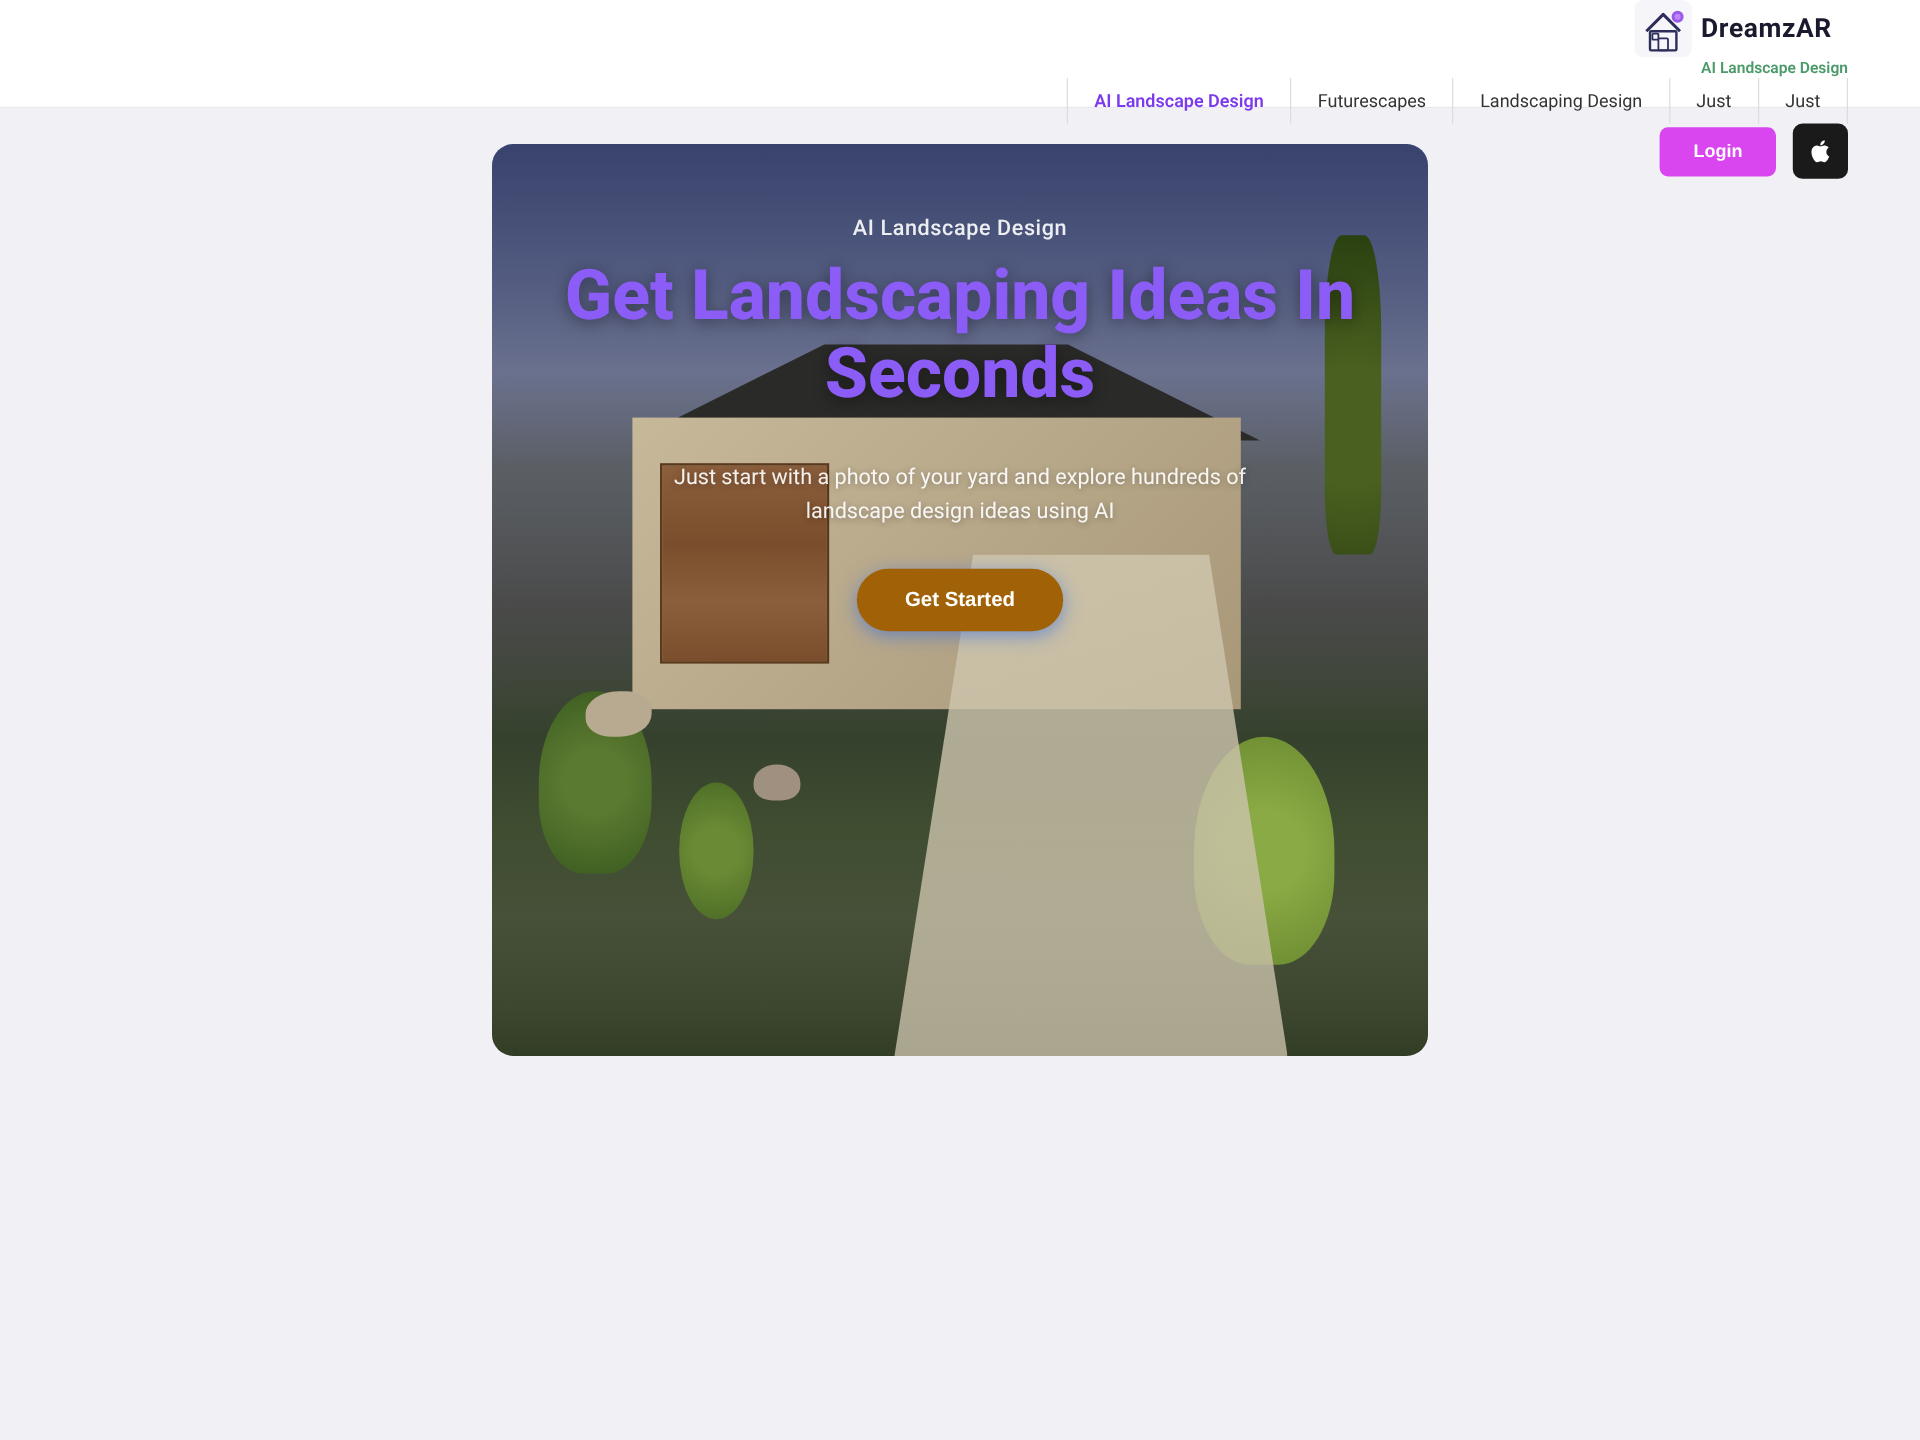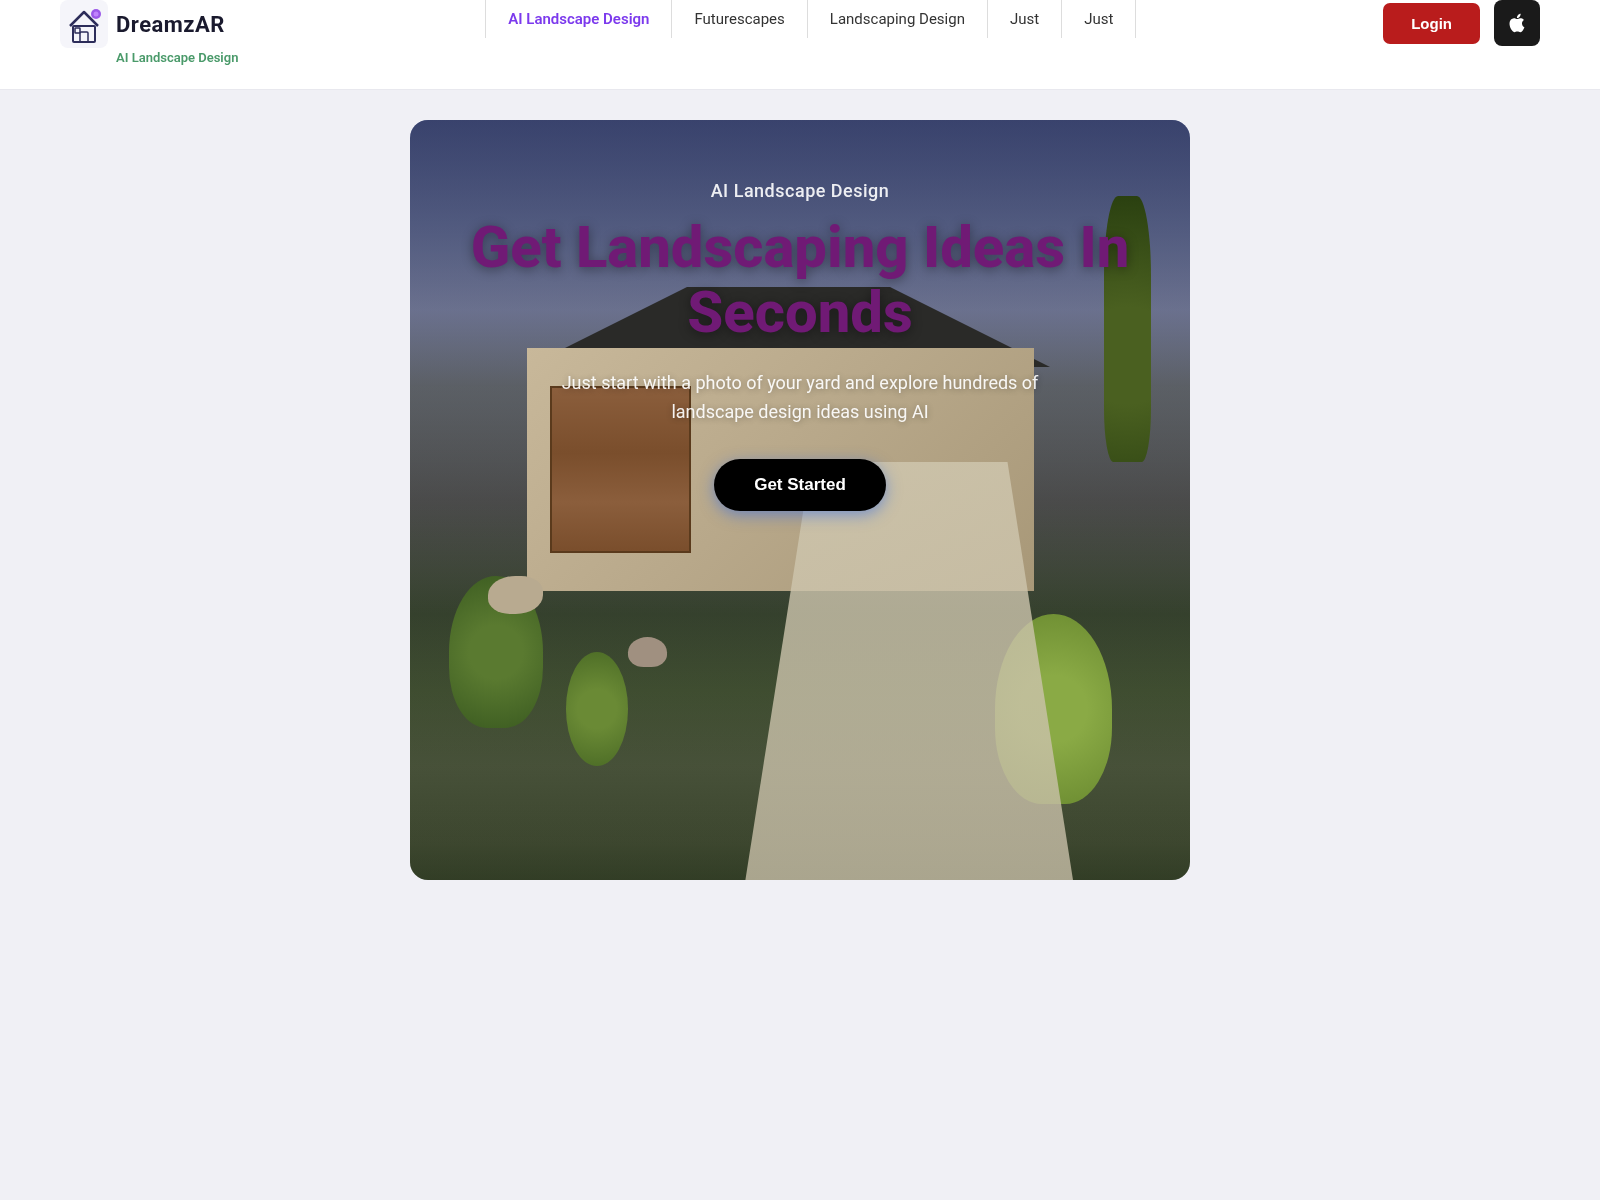--- a/index.html
+++ b/index.html
@@ -13,24 +13,25 @@
       background: #f0f0f5;
       width: 1600px;
       min-height: 1200px;
     }
 
     
     .header {
       background: #ffffff;
       height: 90px;
       display: flex;
-      align-items: flex-start;
+      align-items: flex-end;
       justify-content: space-between;
       padding: 0 60px;
       border-bottom: 1px solid #e8e8ee;
+      flex-direction: column;
     }
 
     .logo-area {
       display: flex;
       flex-direction: column;
       align-items: flex-start;
     }
 
     .logo-top {
       display: flex;
@@ -83,21 +84,21 @@
       font-weight: 600;
     }
 
     .header-actions {
       display: flex;
       align-items: center;
       gap: 14px;
     }
 
     .login-btn {
-      background: #b91c1c;
+      background: #d946ef;
       color: #fff;
       border: none;
       border-radius: 7px;
       padding: 12px 28px;
       font-size: 15px;
       font-weight: 600;
       cursor: pointer;
     }
 
     .apple-btn {
@@ -275,40 +276,40 @@
       font-size: 18px;
       font-weight: 500;
       color: rgba(255,255,255,0.9);
       margin-bottom: 14px;
       letter-spacing: 0.5px;
     }
 
     .hero-title {
       font-size: 58px;
       font-weight: 800;
-      color: #701a75;
+      color: #8b5cf6;
       line-height: 1.12;
-      margin-bottom: 24px;
+      margin-bottom: 39px;
       text-shadow: 0 2px 12px rgba(0,0,0,0.4);
     }
 
     .hero-subtitle {
       font-size: 18px;
       font-weight: 400;
       color: rgba(255,255,255,0.92);
       line-height: 1.6;
       margin-bottom: 32px;
       max-width: 500px;
       margin-left: auto;
       margin-right: auto;
       text-shadow: 0 1px 6px rgba(0,0,0,0.3);
     }
 
     .get-started-btn {
-      background: #000000;
+      background: #a16207;
       color: #fff;
       border: none;
       border-radius: 30px;
       padding: 16px 40px;
       font-size: 17px;
       font-weight: 600;
       cursor: pointer;
       box-shadow: 0 4px 15px rgba(37,99,235,0.5);
     }
   </style>

